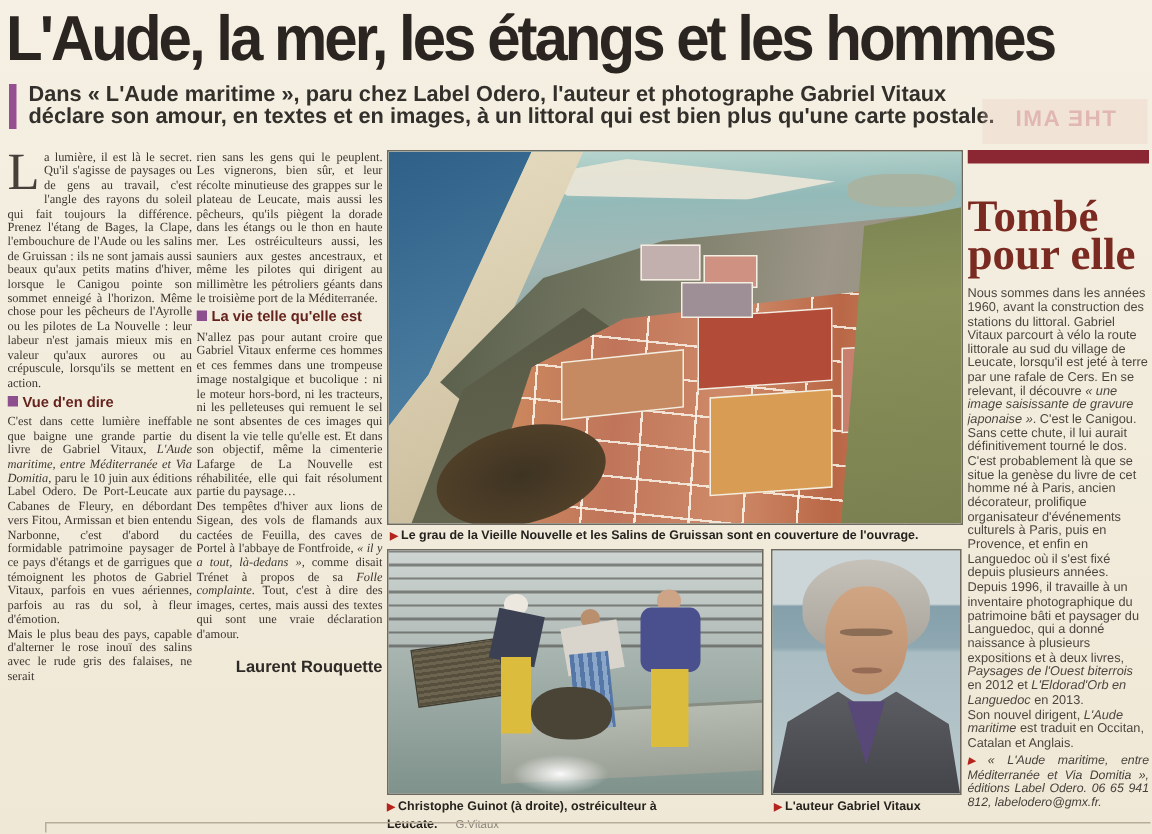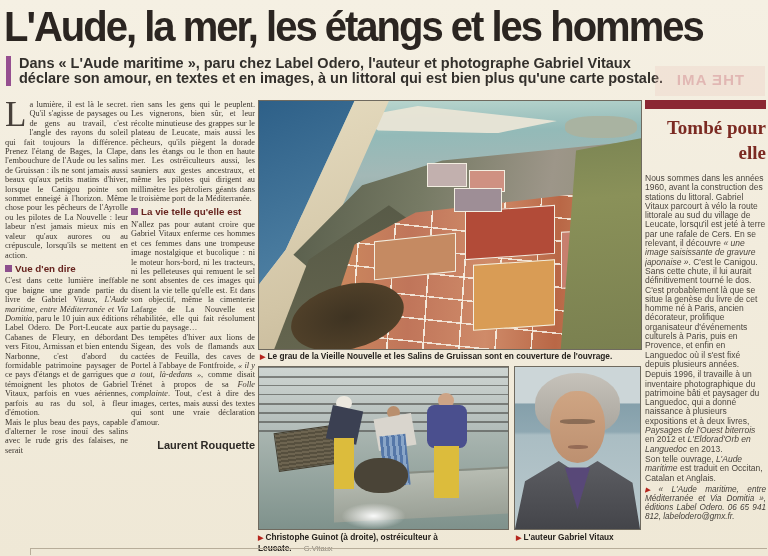--- a/index.html
+++ b/index.html
@@ -111,22 +111,22 @@
      clip-path:polygon(0 0,100% 0,50% 100%);}
   
   .caption{position:absolute;font-family:"Liberation Sans", sans-serif;
      font-weight:bold;font-size:8.3px;line-height:10px;color:#26221e;}
   .arr{color:#b5241c;font-size:7px;margin-right:2px;}
   .credit{font-weight:normal;color:#8a8479;font-size:7.6px;margin-left:12px;}
   
   #sidebar{position:absolute;left:645px;top:100px;width:121px;height:452px;overflow:hidden;
      font-family:"Liberation Sans", sans-serif;}
   .redbar{width:121px;height:9px;background:#8b2733;}
-  .sbtitle{margin-top:6px;font-family:"Liberation Serif", serif;font-weight:bold;
-     font-size:19px;line-height:25px;color:#7b2a22;text-align:right;}
+  .sbtitle{margin-top:23px;font-family:"Liberation Serif", serif;font-weight:bold;
+     font-size:30px;line-height:25px;color:#7b2a22;}
   .sbtext{margin-top:9px;font-size:8.5px;line-height:9.3px;color:#4c463f;}
   .sbtext p{margin:0 0 1px 0;}
   .sbnote{margin-top:2px;font-size:8.2px;line-height:9.2px;font-style:italic;
      color:#45403a;text-align:justify;}
   .bottomrule{position:absolute;left:30px;top:548px;width:736px;height:6px;
      border-top:1px solid #b7ad9a;border-left:1px solid #b7ad9a;}
 </style>
 </head>
 <body>
 
@@ -217,21 +217,21 @@
   <div class="caption" style="left:516px;top:532px;width:124px;">
     <span class="arr">▶</span><span>L'auteur Gabriel Vitaux</span>
   </div>
 
   <div id="sidebar">
     <div class="redbar"></div>
     <div class="sbtitle">Tombé pour elle</div>
     <div class="sbtext">
       <p><span>Nous sommes dans les années 1960, avant la construction des stations du littoral. Gabriel Vitaux parcourt à vélo la route littorale au sud du village de Leucate, lorsqu'il est jeté à terre par une rafale de Cers. En se relevant, il découvre </span><span class="i">« une image saisissante de gravure japonaise »</span><span>. C'est le Canigou. Sans cette chute, il lui aurait définitivement tourné le dos. C'est probablement là que se situe la genèse du livre de cet homme né à Paris, ancien décorateur, prolifique organisateur d'événements culturels à Paris, puis en Provence, et enfin en Languedoc où il s'est fixé depuis plusieurs années.</span></p>
       <p><span>Depuis 1996, il travaille à un inventaire photographique du patrimoine bâti et paysager du Languedoc, qui a donné naissance à plusieurs expositions et à deux livres, </span><span class="i">Paysages de l'Ouest biterrois</span><span> en 2012 et </span><span class="i">L'Eldorad'Orb en Languedoc</span><span> en 2013.</span></p>
-      <p><span>Son telle ouvrage, </span><span class="i">L'Aude maritime</span><span> est traduit en Occitan, Catalan et Anglais.</span></p>
+      <p><span>Son nouvel dirigent, </span><span class="i">L'Aude maritime</span><span> est traduit en Occitan, Catalan et Anglais.</span></p>
     </div>
     <div class="sbnote">
       <span class="arr">▶</span><span>« L'Aude maritime, entre Méditerranée et Via Domitia », éditions Label Odero. 06 65 941 812, labelodero@gmx.fr.</span>
     </div>
   </div>
 
   <div class="bottomrule"></div>
 
 </div>
 

